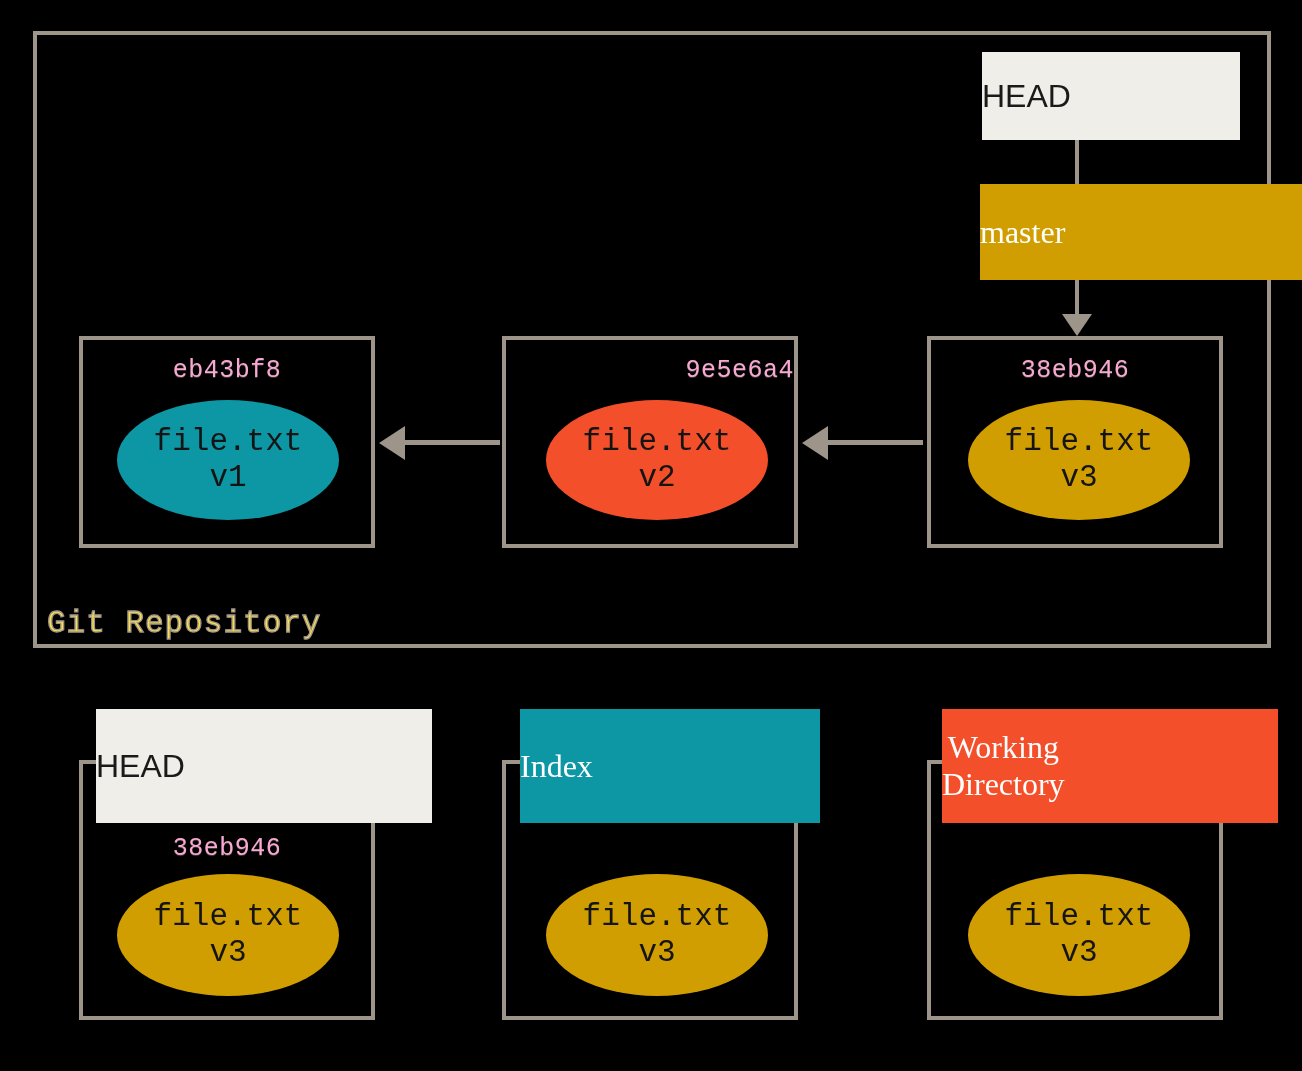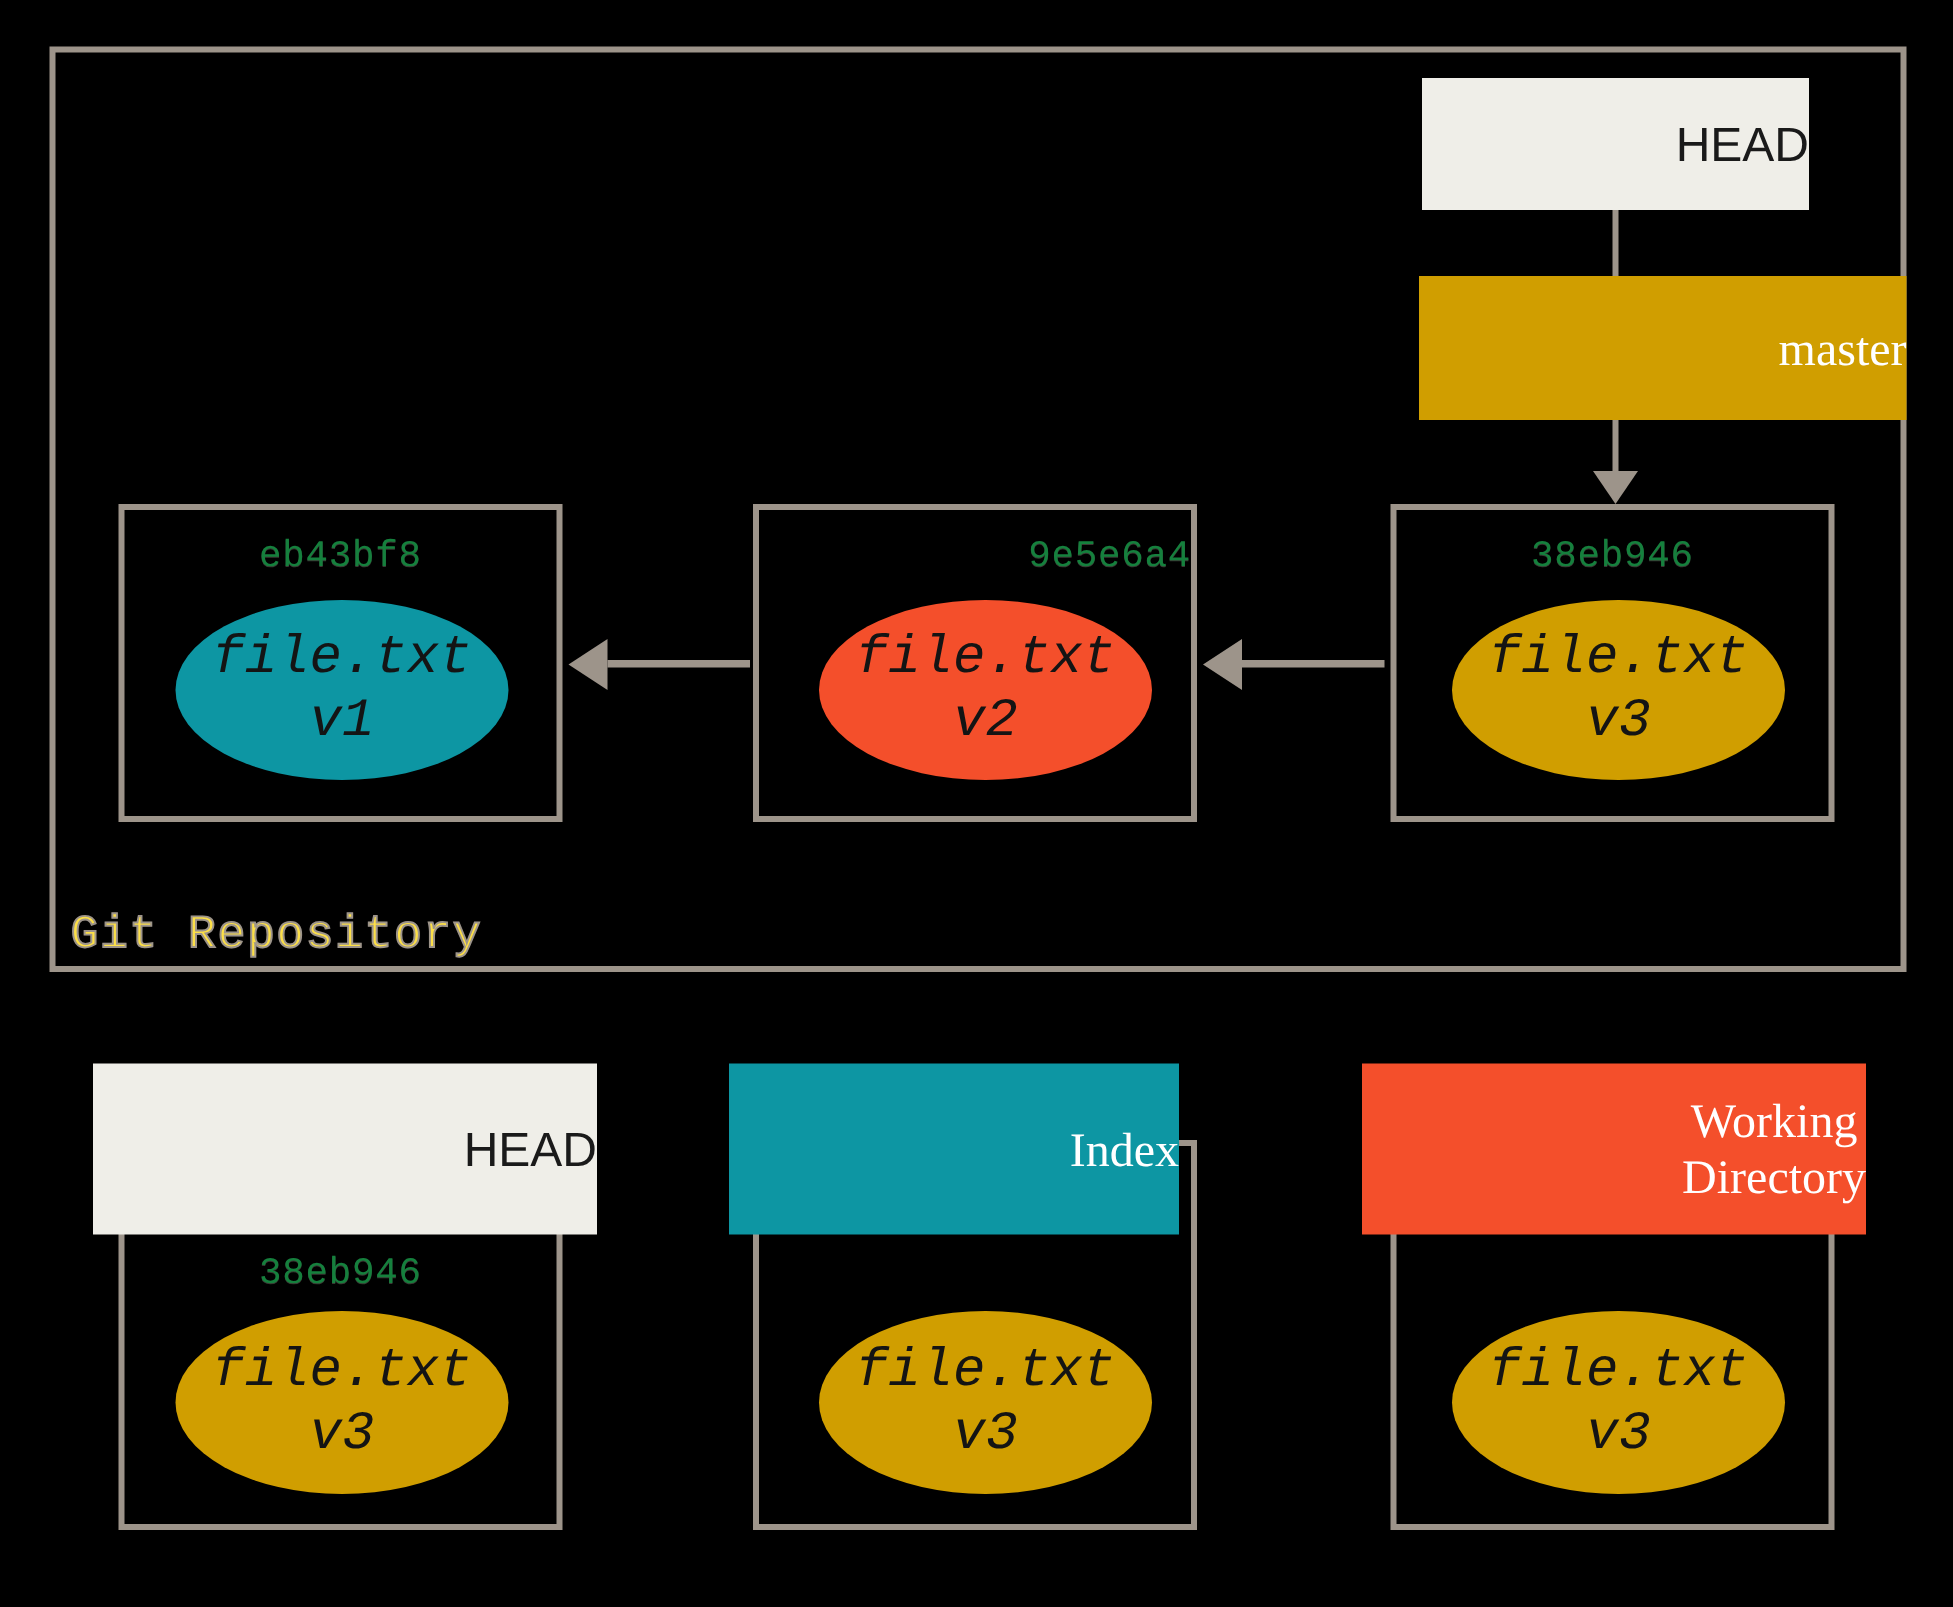--- a/index.html
+++ b/index.html
@@ -53,54 +53,54 @@
   }
 
   
   .hash {
     position: absolute;
     width: 100%;
     left: 0;
     text-align: center;
     font-family: "Liberation Mono", "DejaVu Sans Mono", monospace;
     font-size: 25px;
-    color: #15803d;
+    color: #f9a8d4;
     text-shadow: 0 1px 0 #3a3733;
     letter-spacing: 0.5px;
     line-height: 1;
   }
 
   
   .blob {
     position: absolute;
     border-radius: 50% / 50%;
     display: flex;
     flex-direction: column;
     align-items: center;
     justify-content: center;
     font-family: "Liberation Mono", "DejaVu Sans Mono", monospace;
-    font-size: 36px;
+    font-size: 31px;
     color: #141414;
     line-height: 1.16;
     text-align: center;
     white-space: pre;
-    font-style: italic;
   }
   .blob span { display: block; }
 
   
   .banner {
     position: absolute;
     display: flex;
     align-items: center;
-    justify-content: flex-end;
+    justify-content: flex-start;
     text-align: center;
     line-height: 1.15;
     box-sizing: border-box;
     white-space: pre-line;
+    margin-left: 34px;
   }
   .banner.mono { font-family: Liberation Serif, serif; }
   .banner.sans { font-family: "Liberation Sans", sans-serif; }
 
   
   .vline {
     position: absolute;
     background: #9d948a;
     width: 4px;
   }

